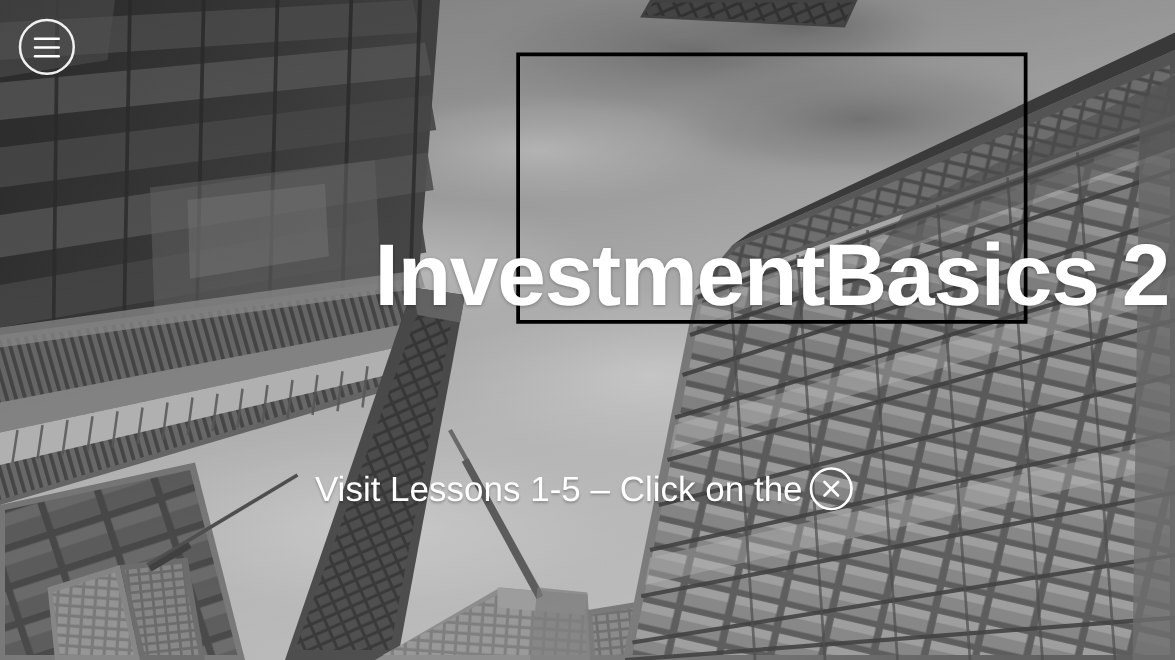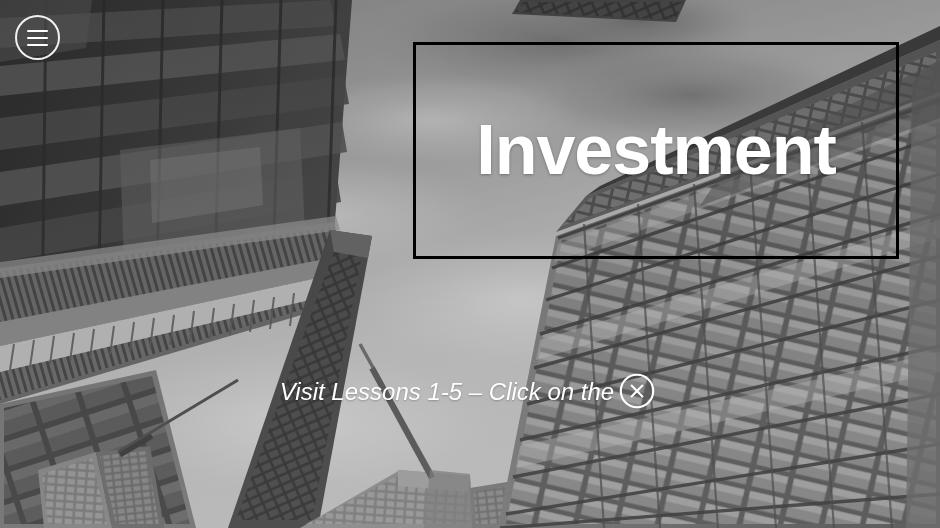--- a/index.html
+++ b/index.html
@@ -49,27 +49,27 @@
     height: 2px;
     background: #ffffff;
     border-radius: 1px;
   }
 
   
   #title-box {
     position: absolute;
     left: 413px;
     top: 42px;
-    width: 486px;
+    width: 409px;
     height: 217px;
     box-sizing: border-box;
     border: 3px solid #000000;
     display: flex;
     flex-direction: row;
-    align-items: center;
+    align-items: flex-end;
     justify-content: center;
     z-index: 4;
   }
   .title-line {
     color: #ffffff;
     font-weight: bold;
     font-size: 70px;
     line-height: 1.02;
     letter-spacing: -1px;
     white-space: nowrap;
@@ -85,25 +85,24 @@
     right: 0;
     top: 375px;
     height: 34px;
     display: flex;
     align-items: center;
     justify-content: center;
     z-index: 5;
   }
   #caption .cap-text {
     color: #ffffff;
-    font-size: 24px;
+    font-size: 28px;
     line-height: 24px;
     white-space: nowrap;
     text-shadow: 0 1px 2px rgba(0,0,0,0.25);
-    font-style: italic;
   }
   #close-icon {
     display: inline-block;
     width: 38px;
     height: 38px;
     margin: 0 4px;
     vertical-align: middle;
     position: relative;
     top: -1px;
     cursor: pointer;
@@ -348,20 +347,21 @@
   </div>
 
   <div id="menu-btn">
     <span class="bar"></span>
     <span class="bar"></span>
     <span class="bar"></span>
   </div>
 
   <div id="title-box">
     <div class="title-line line1">Investment</div>
+    <div class="title-line line2">Basics 2</div>
   </div>
 
   <div id="caption">
     <span class="cap-text">Visit Lessons 1-5 – Click on the</span>
     <span id="close-icon">
       <svg viewBox="0 0 38 38" width="38" height="38" xmlns="http://www.w3.org/2000/svg">
         <circle cx="19" cy="19" r="16.2" fill="none" stroke="#ffffff" stroke-width="2.1"></circle>
         <line x1="13.6" y1="13.6" x2="24.4" y2="24.4" stroke="#ffffff" stroke-width="2.1" stroke-linecap="round"></line>
         <line x1="24.4" y1="13.6" x2="13.6" y2="24.4" stroke="#ffffff" stroke-width="2.1" stroke-linecap="round"></line>
       </svg>

